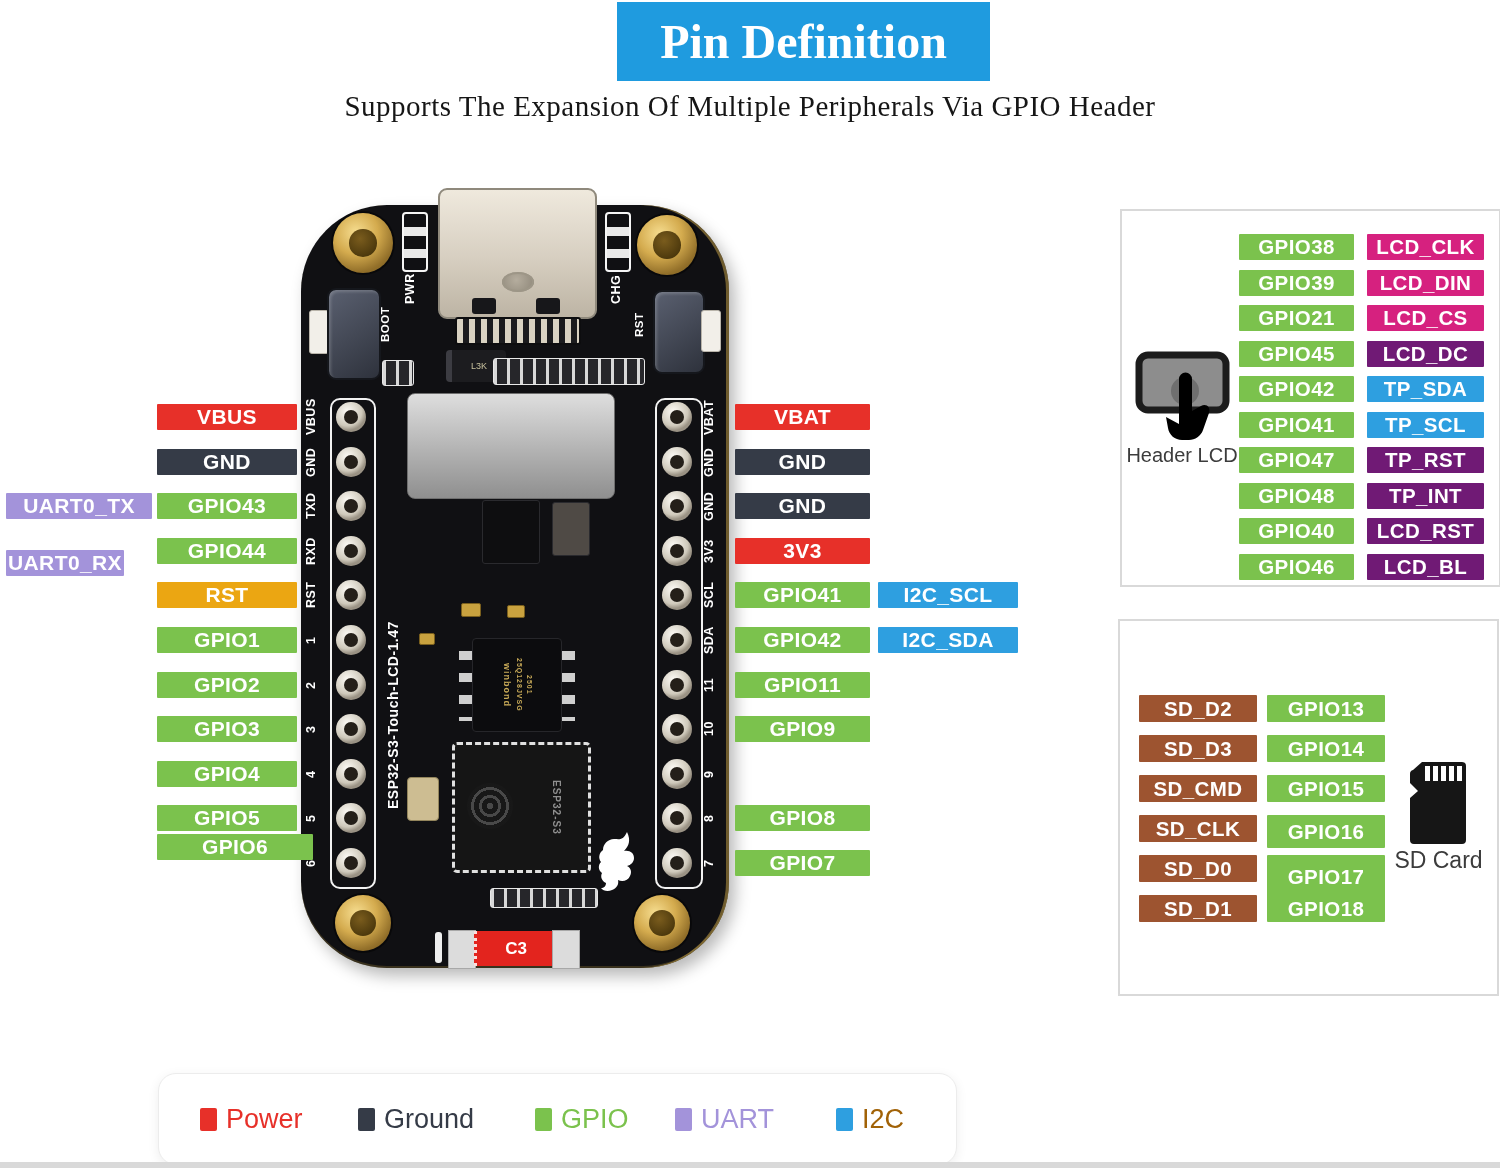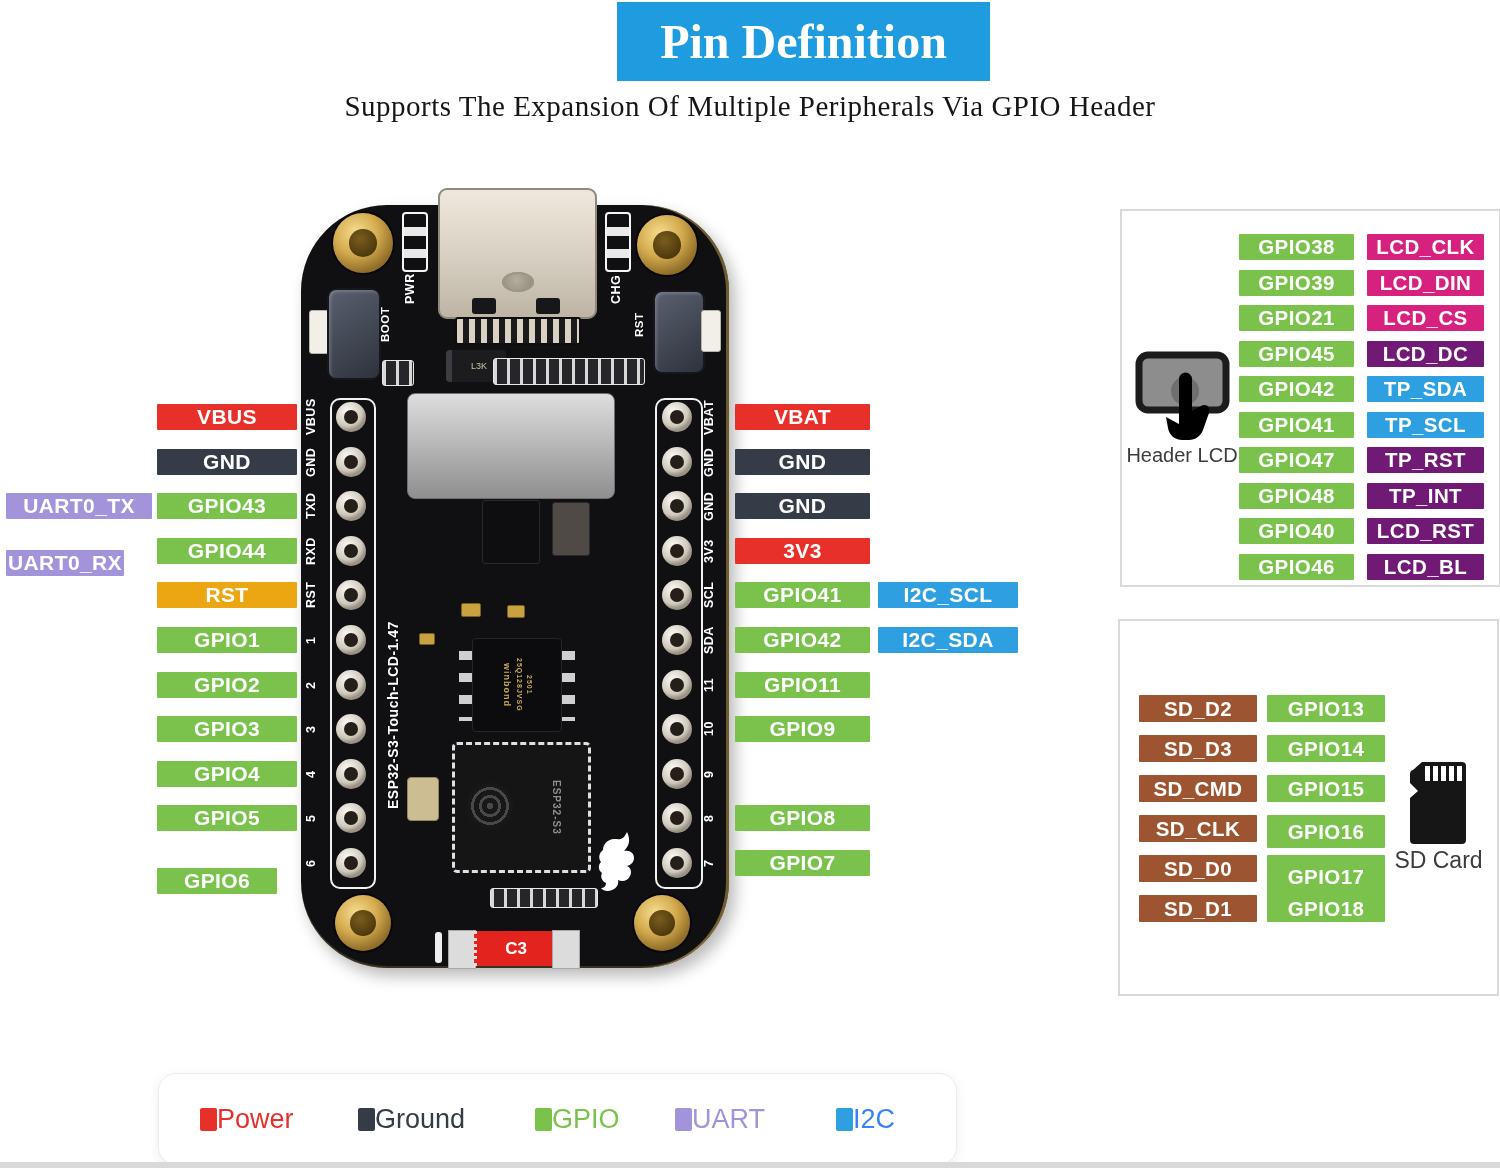--- a/index.html
+++ b/index.html
@@ -79,21 +79,21 @@
   .c3-tick{position:absolute;left:134px;top:727px;width:7px;height:31px;background:#eee;border-radius:3px;}
 
   
   .panel{position:absolute;background:#fff;border:2px solid #d9d9d9;}
   .panel .chip{font-size:20.5px;}
   .panel-caption{position:absolute;color:#3c3c3c;font-size:21px;text-align:center;}
 
   
   .legend-card{position:absolute;left:158px;top:1073px;width:797px;height:90px;background:#fff;
     border:1px solid #ececec;border-radius:18px;box-shadow:0 3px 12px rgba(0,0,0,.07);}
-  .legend-item{position:absolute;top:0;height:90px;display:flex;align-items:center;
+  .legend-item{position:absolute;top:0;height:90px;display:flex;align-items:center;gap:9px;
     font-size:27px;font-weight:500;}
   .legend-swatch{width:17px;height:23px;border-radius:2px;display:inline-block;}
 
   .bottom-strip{position:absolute;left:0;top:1162px;width:1500px;height:6px;background:#d9d9d9;}
 </style>
 </head>
 <body>
 
 <div class="page">
 
@@ -224,21 +224,21 @@
   <div class="chip c-purple" style="left:6px;top:493px;width:146px">UART0_TX</div>
   <div class="chip c-green" style="left:157px;top:493px;width:140px">GPIO43</div>
   <div class="chip c-purple" style="left:6px;top:550px;width:118px">UART0_RX</div>
   <div class="chip c-green" style="left:157px;top:538px;width:140px">GPIO44</div>
   <div class="chip c-orange" style="left:157px;top:582px;width:140px">RST</div>
   <div class="chip c-green" style="left:157px;top:627px;width:140px">GPIO1</div>
   <div class="chip c-green" style="left:157px;top:672px;width:140px">GPIO2</div>
   <div class="chip c-green" style="left:157px;top:716px;width:140px">GPIO3</div>
   <div class="chip c-green" style="left:157px;top:761px;width:140px">GPIO4</div>
   <div class="chip c-green" style="left:157px;top:805px;width:140px">GPIO5</div>
-  <div class="chip c-green" style="left:157px;top:868px;width:120px">GPIO6</div>
+  <div class="chip c-green" style="left:157px;top:834px;width:156px">GPIO6</div>
 
   <div class="chip c-red" style="left:735px;top:404px;width:135px">VBAT</div>
   <div class="chip c-dark" style="left:735px;top:449px;width:135px">GND</div>
   <div class="chip c-dark" style="left:735px;top:493px;width:135px">GND</div>
   <div class="chip c-red" style="left:735px;top:538px;width:135px">3V3</div>
   <div class="chip c-green" style="left:735px;top:582px;width:135px">GPIO41</div>
   <div class="chip c-blue" style="left:878px;top:582px;width:140px">I2C_SCL</div>
   <div class="chip c-green" style="left:735px;top:627px;width:135px">GPIO42</div>
   <div class="chip c-blue" style="left:878px;top:627px;width:140px">I2C_SDA</div>
   <div class="chip c-green" style="left:735px;top:672px;width:135px">GPIO11</div>
@@ -318,18 +318,18 @@
     <div class="legend-item" style="left:376px">
       <span class="legend-swatch" style="background: rgb(123, 194, 77);"></span>
       <span style="color: rgb(123, 194, 77);">GPIO</span>
     </div>
     <div class="legend-item" style="left:516px">
       <span class="legend-swatch" style="background: rgb(163, 147, 218);"></span>
       <span style="color: rgb(163, 147, 218);">UART</span>
     </div>
     <div class="legend-item" style="left:677px">
       <span class="legend-swatch" style="background: rgb(46, 159, 224);"></span>
-      <span style="color: #3b82f6;">I2C</span>
+      <span style="color: #a16207;">I2C</span>
     </div>
   </div>
 
   <div class="bottom-strip"></div>
 </div>
 
 </body></html>

